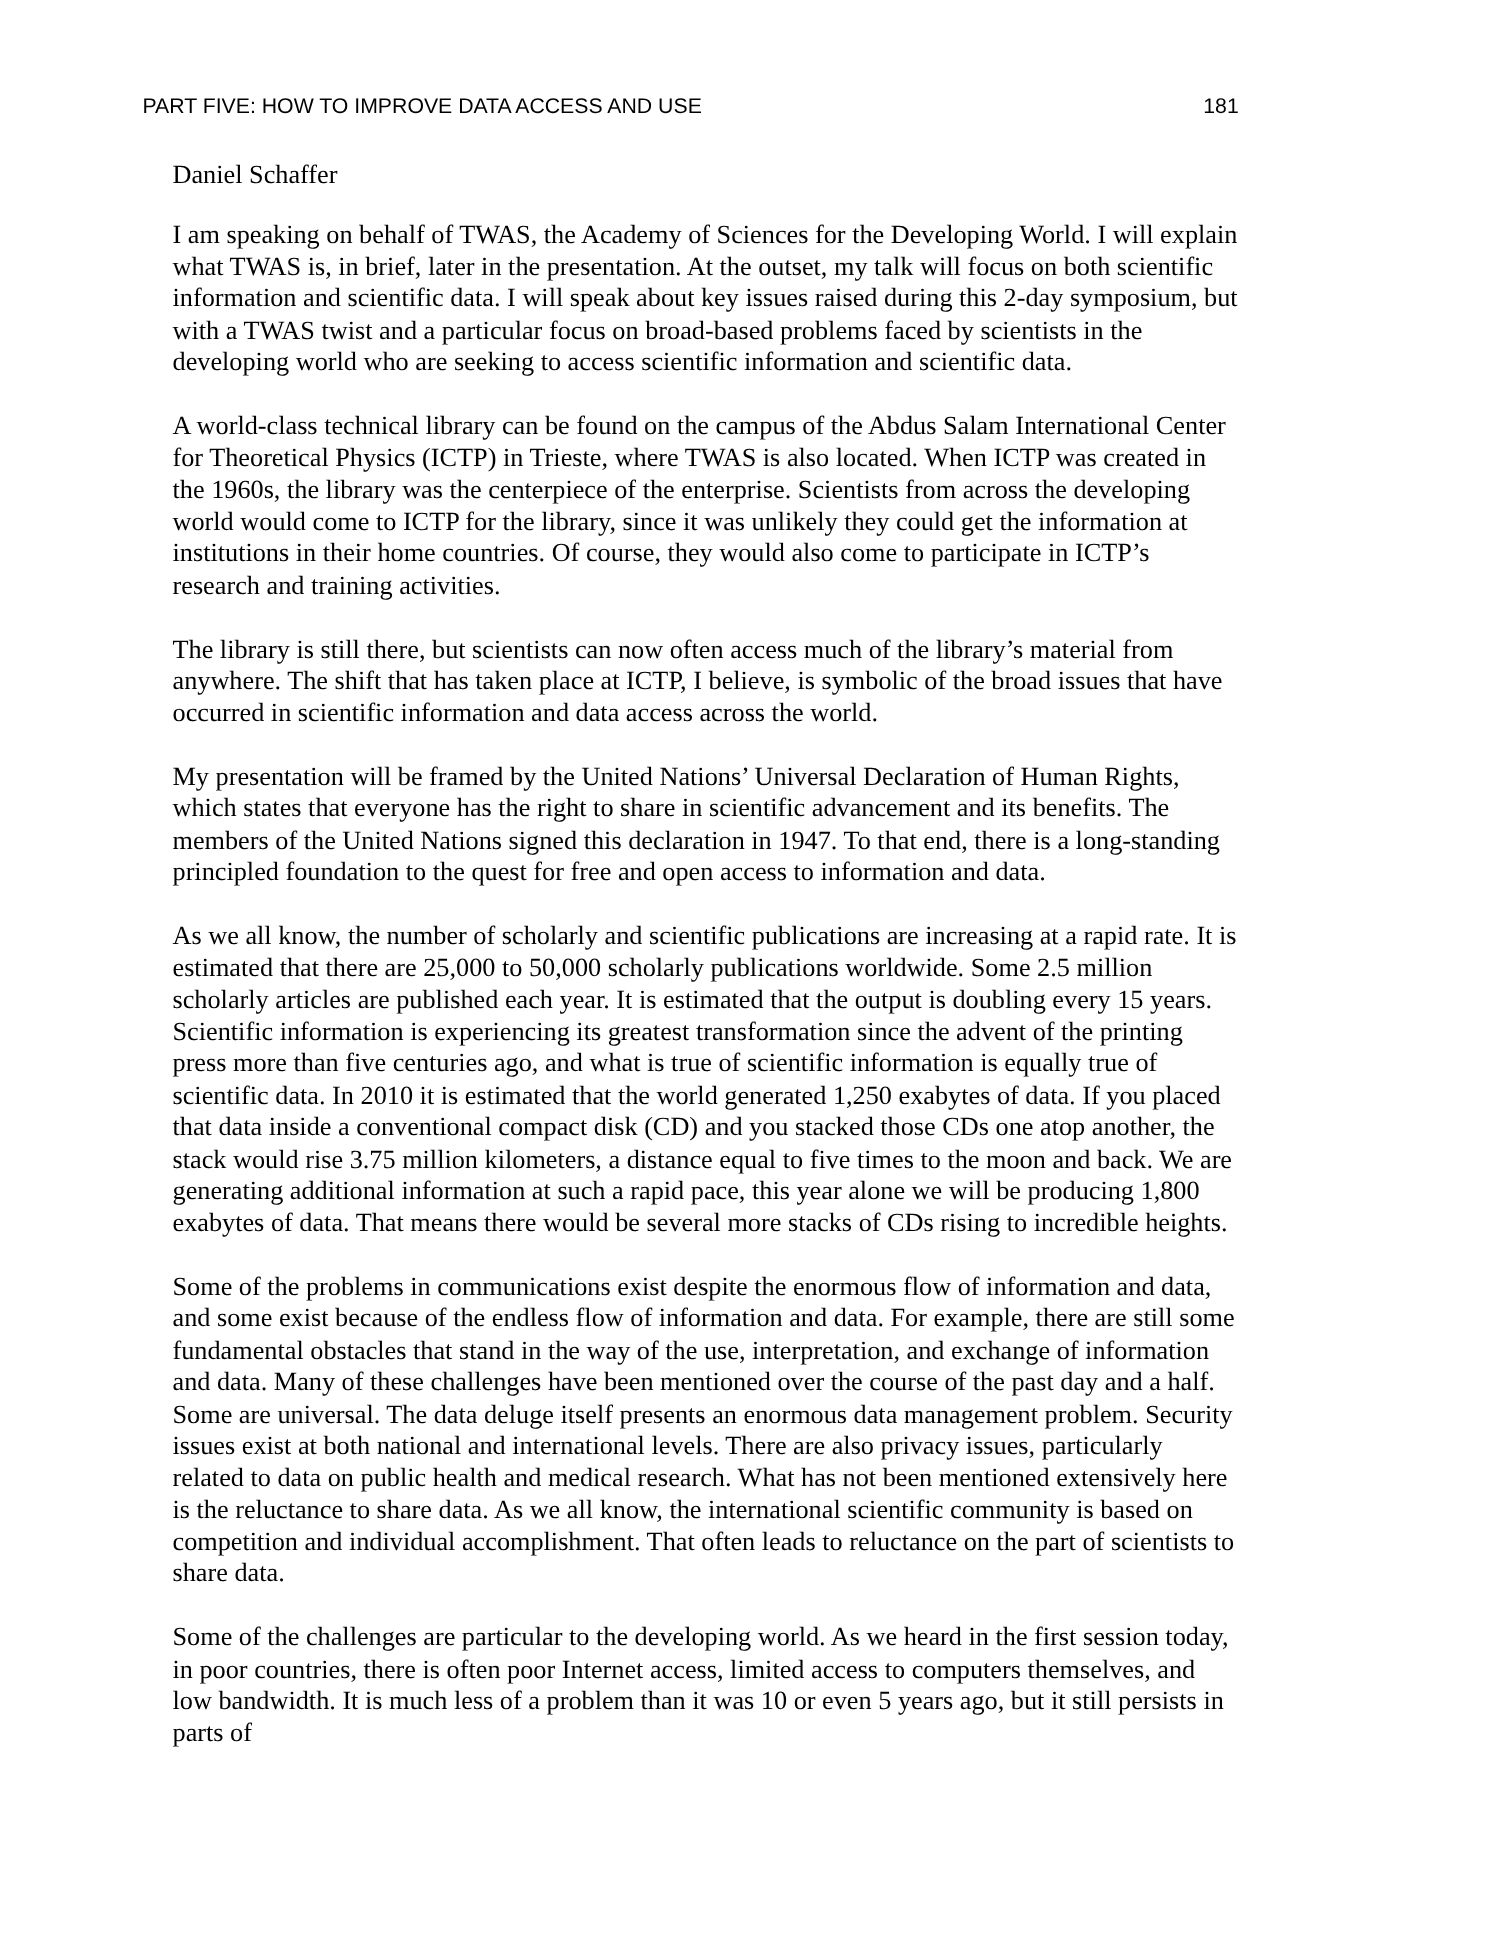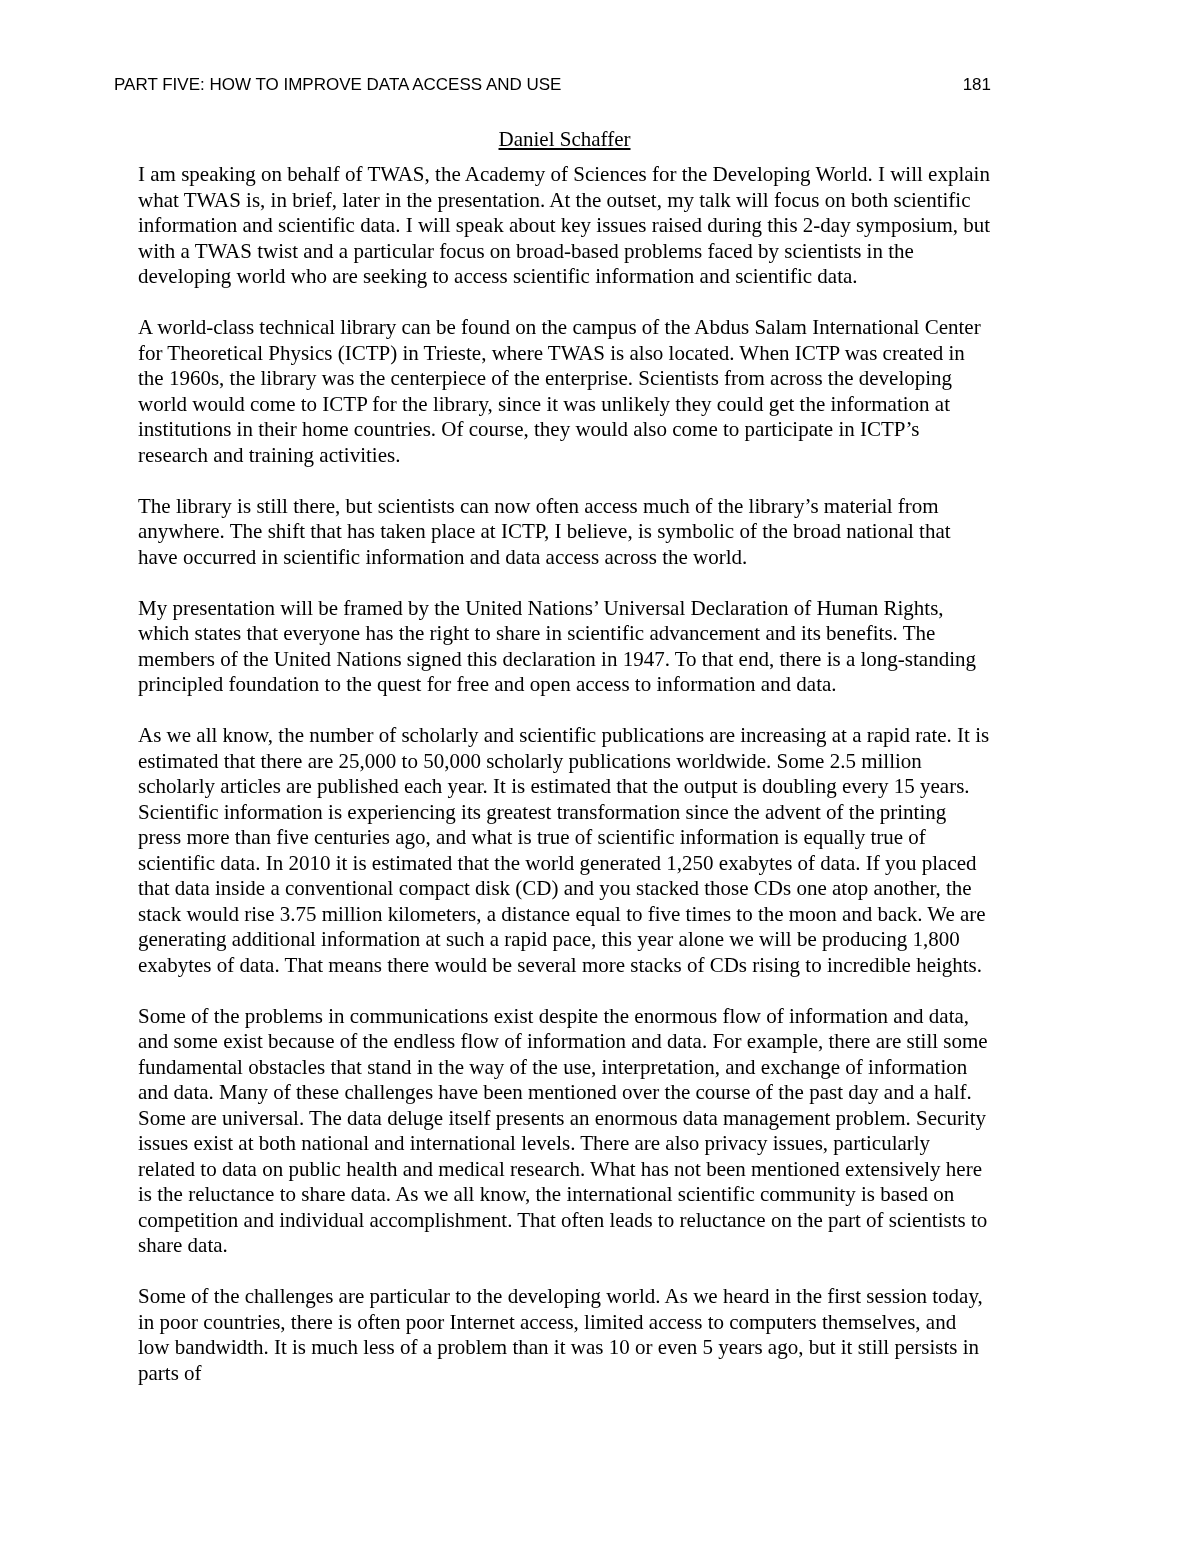--- a/index.html
+++ b/index.html
@@ -33,28 +33,26 @@
   .article-title {
     margin: 47px 0 0 0;
     text-align: center;
     font-family: "Liberation Serif", serif;
     font-size: 21px;
     font-weight: bold;
     line-height: 26px;
   }
   .author-block {
     margin-top: 31px;
-    text-align: center;
     font-family: "Liberation Serif", serif;
     font-size: 21px;
     line-height: 26px;
-    text-decoration: underline;
   }
   .body-text {
-    margin-top: 10px;
+    margin-top: 23px;
     font-family: "Liberation Serif", serif;
     font-size: 21px;
     line-height: 25.5px;
     text-align: left;
   }
   .body-text p {
     margin: 0 0 25.5px 0;
   }
 </style>
 </head>
@@ -68,20 +66,20 @@
   </div>
 
 
   <div class="author-block">
     <div>Daniel Schaffer</div>
   </div>
 
   <div class="body-text">
     <p>I am speaking on behalf of TWAS, the Academy of Sciences for the Developing World. I will explain what TWAS is, in brief, later in the presentation. At the outset, my talk will focus on both scientific information and scientific data. I will speak about key issues raised during this 2-day symposium, but with a TWAS twist and a particular focus on broad-based problems faced by scientists in the developing world who are seeking to access scientific information and scientific data.</p>
     <p>A world-class technical library can be found on the campus of the Abdus Salam International Center for Theoretical Physics (ICTP) in Trieste, where TWAS is also located. When ICTP was created in the 1960s, the library was the centerpiece of the enterprise. Scientists from across the developing world would come to ICTP for the library, since it was unlikely they could get the information at institutions in their home countries. Of course, they would also come to participate in ICTP’s research and training activities.</p>
-    <p>The library is still there, but scientists can now often access much of the library’s material from anywhere. The shift that has taken place at ICTP, I believe, is symbolic of the broad national that have occurred in scientific information and data access across the world.</p>
+    <p>The library is still there, but scientists can now often access much of the library’s material from anywhere. The shift that has taken place at ICTP, I believe, is symbolic of the broad issues that have occurred in scientific information and data access across the world.</p>
     <p>My presentation will be framed by the United Nations’ Universal Declaration of Human Rights, which states that everyone has the right to share in scientific advancement and its benefits. The members of the United Nations signed this declaration in 1947. To that end, there is a long-standing principled foundation to the quest for free and open access to information and data.</p>
     <p>As we all know, the number of scholarly and scientific publications are increasing at a rapid rate. It is estimated that there are 25,000 to 50,000 scholarly publications worldwide. Some 2.5 million scholarly articles are published each year. It is estimated that the output is doubling every 15 years.  Scientific information is experiencing its greatest transformation since the advent of the printing press more than five centuries ago, and what is true of scientific information is equally true of scientific data. In 2010 it is estimated that the world generated 1,250 exabytes of data. If you placed that data inside a conventional compact disk (CD) and you stacked those CDs one atop another, the stack would rise 3.75 million kilometers, a distance equal to five times to the moon and back. We are generating additional information at such a rapid pace, this year alone we will be producing 1,800 exabytes of data. That means there would be several more stacks of CDs rising to incredible heights.</p>
     <p>Some of the problems in communications exist despite the enormous flow of information and data, and some exist because of the endless flow of information and data. For example, there are still some fundamental obstacles that stand in the way of the use, interpretation, and exchange of information and data. Many of these challenges have been mentioned over the course of the past day and a half. Some are universal. The data deluge itself presents an enormous data management problem. Security issues exist at both national and international levels. There are also privacy issues, particularly related to data on public health and medical research. What has not been mentioned extensively here is the reluctance to share data. As we all know, the international scientific community is based on competition and individual accomplishment. That often leads to reluctance on the part of scientists to share data.</p>
     <p>Some of the challenges are particular to the developing world. As we heard in the first session today, in poor countries, there is often poor Internet access, limited access to computers themselves, and low bandwidth. It is much less of a problem than it was 10 or even 5 years ago, but it still persists in parts of</p>
   </div>
 
 </div>
 
 </body></html>

